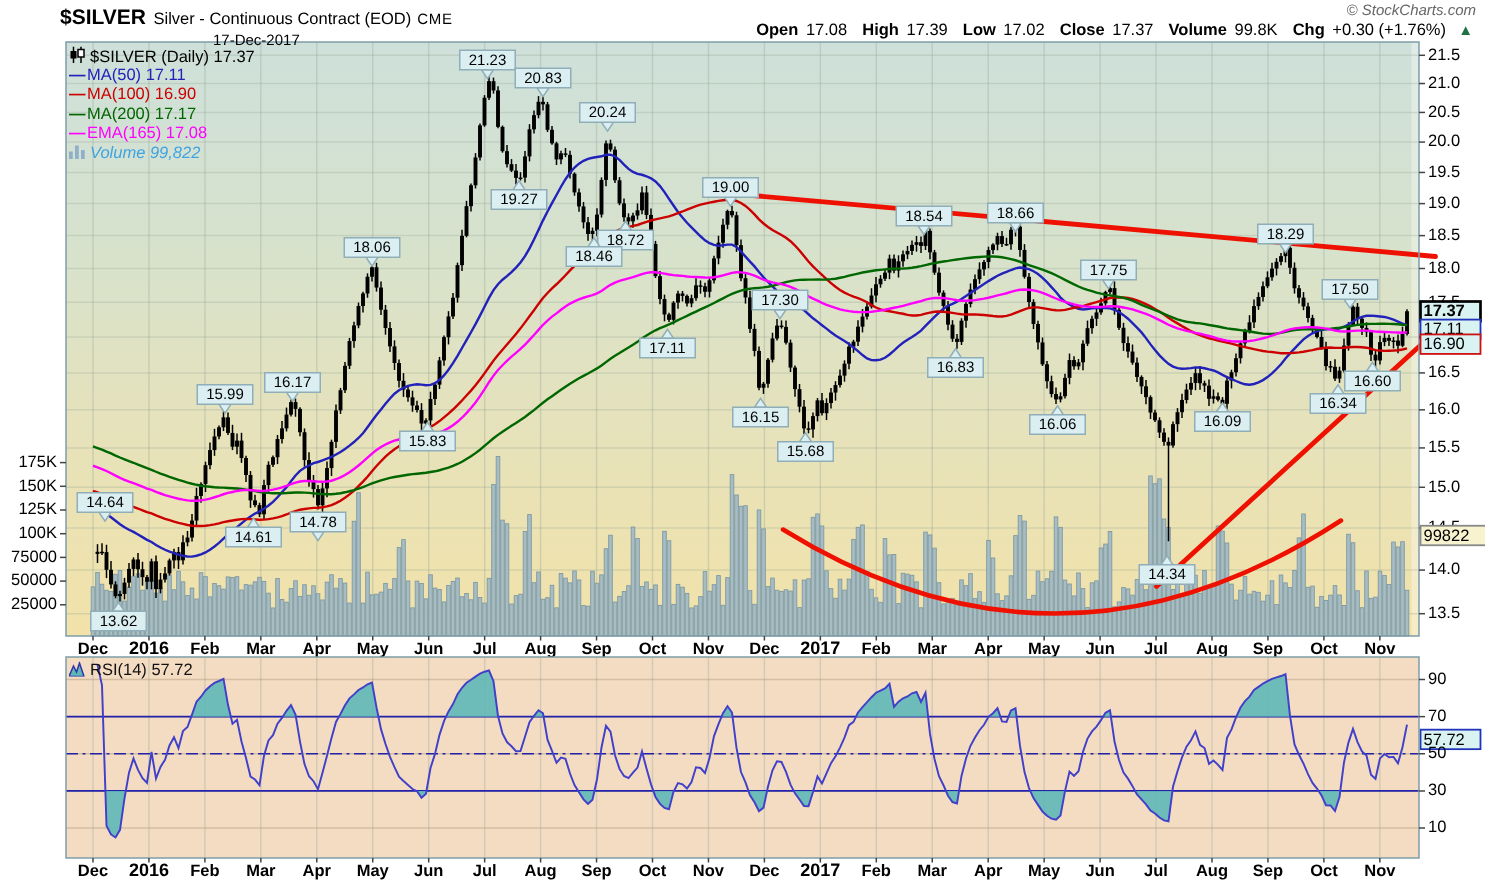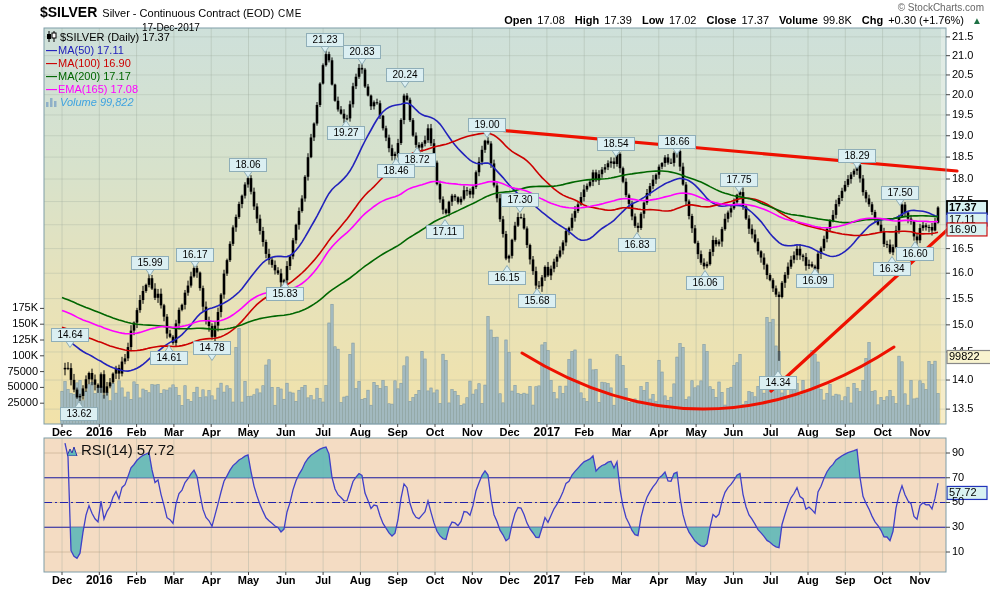--- a/index.html
+++ b/index.html
@@ -3,30 +3,30 @@
 <meta charset="utf-8">
 <style>
   html,body{margin:0;padding:0;background:#fff;}
   .stage{position:relative;width:990px;height:591px;background:#fff;
          font-family:"Liberation Sans",sans-serif;color:#000;overflow:hidden;}
   .hdr-left{position:absolute;left:40px;top:3px;white-space:nowrap;text-align:center;}
   .sym{font-size:14px;font-weight:bold;}
   .desc{font-size:11px;margin-left:5px;}
   .exch{font-size:10px;margin-left:4px;letter-spacing:.5px;}
   .date{font-size:10px;margin-top:1px;}
-  .copy{position:absolute;right:6px;top:2px;font-size:10px;color:#666;cursor:pointer;}
+  .copy{position:absolute;right:6px;top:2px;font-size:10px;color:#666;cursor:pointer;font-style:italic;}
   .quote{position:absolute;right:8px;top:14px;font-size:11px;white-space:nowrap;}
   .quote b{margin-left:7px;}
   .quote span{margin-left:5px;}
   .up-arrow{color:#1E7145;font-size:10px;}
   .legend{position:absolute;left:46px;top:31px;font-size:11px;line-height:13px;}
   .lg-row{height:13px;white-space:nowrap;}
   .lg-ic{vertical-align:-1px;margin-right:3px;}
   .dash{font-weight:bold;margin-right:1px;}
-  .rsi-legend{position:absolute;left:46px;top:441px;font-size:15px;color:#111;white-space:nowrap;margin-left:21px;}
+  .rsi-legend{position:absolute;left:46px;top:441px;font-size:11px;color:#111;white-space:nowrap;}
   svg text{font-family:"Liberation Sans",sans-serif;}
 </style>
 </head>
 <body>
 
 <div class="stage">
   <div class="hdr-left">
     <span class="sym">$SILVER</span><span class="desc">Silver - Continuous Contract (EOD)</span><span class="exch">CME</span>
     <div class="date">17-Dec-2017</div>
   </div>

